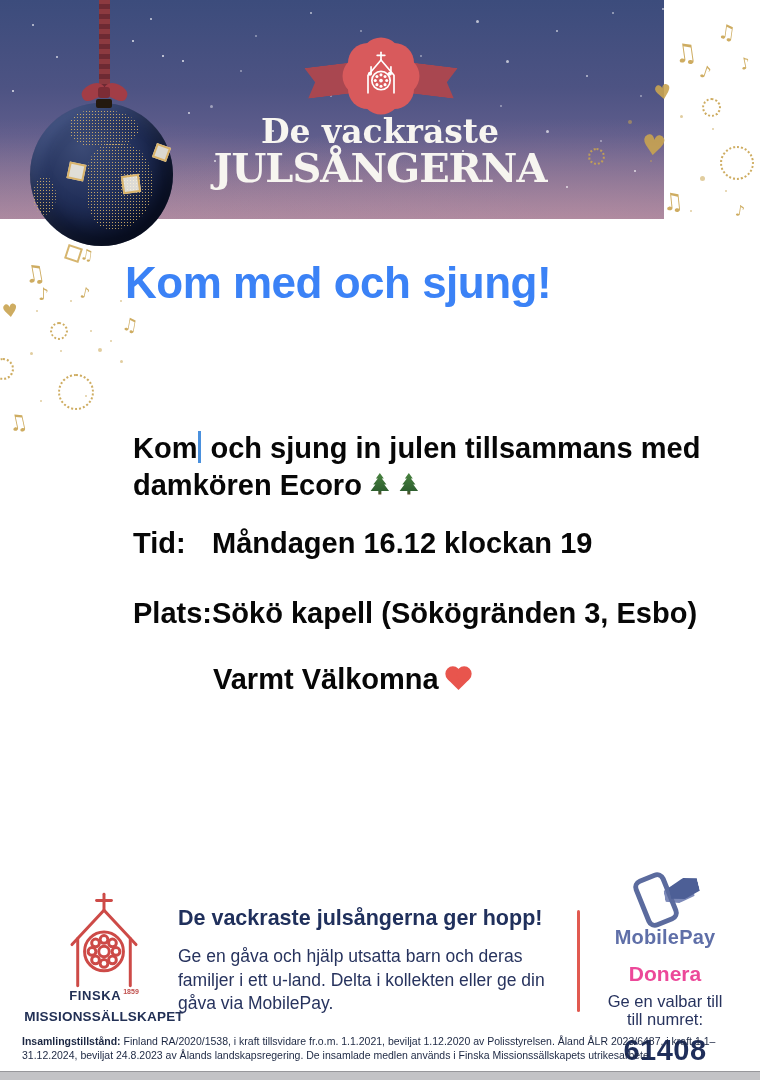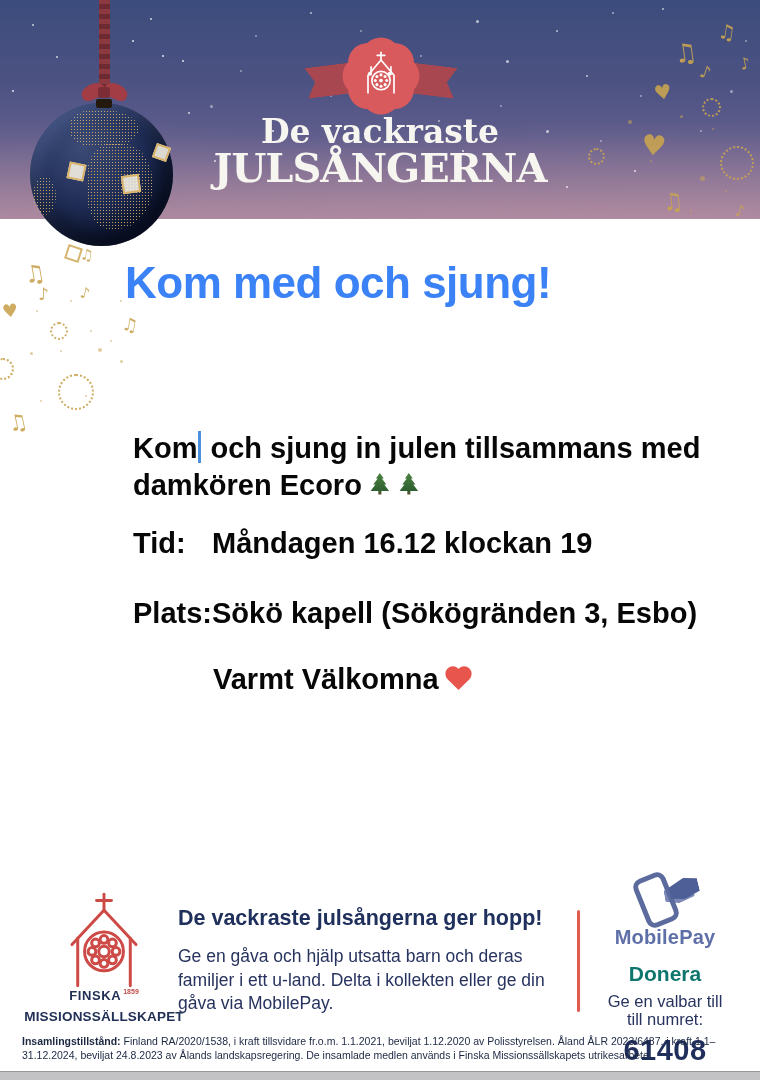--- a/index.html
+++ b/index.html
@@ -1,20 +1,20 @@
 <!DOCTYPE html>
 <html><head>
 <meta charset="utf-8">
 <style>
   html,body{margin:0;padding:0;background:#ffffff;}
   .page{position:relative;width:760px;height:1080px;overflow:hidden;background:#ffffff;
         font-family:"Liberation Sans",sans-serif;}
 
   
-  .hero{position:absolute;left:0;top:0;width:760px;height:219px;
+  .hero{position:absolute;left:0;top:0;width:664px;height:219px;
         background:
           radial-gradient(130% 90% at 88% 108%, rgba(219,152,160,.40), rgba(219,152,160,0) 60%),
           radial-gradient(130% 90% at 6% 108%, rgba(219,152,160,.32), rgba(219,152,160,0) 60%),
           linear-gradient(180deg,#3c4c7c 0%,#4d5383 40%,#5f5d8c 62%,#837497 85%,#9b84a0 100%);}
   .star{position:absolute;background:#fff;border-radius:50%;}
 
   .hero-title1{position:absolute;left:0;top:112px;width:760px;text-align:center;
         font-family:"DejaVu Serif",serif;font-weight:bold;font-size:33px;color:#f7f5f0;}
   .hero-title2{position:absolute;left:0;top:144px;width:760px;text-align:center;
         font-family:"DejaVu Serif",serif;font-weight:bold;font-size:40px;letter-spacing:-1px;color:#f7f5f0;}
@@ -80,21 +80,21 @@
   .hope-body{position:absolute;left:178px;top:945px;width:404px;font-size:17.5px;line-height:23.5px;color:#27335e;}
   .divider{position:absolute;left:577px;top:910px;width:3px;height:102px;background:#e15a50;border-radius:2px;}
   .mp-col{position:absolute;left:596px;top:870px;width:138px;text-align:center;}
   .mp-icon{position:relative;width:138px;height:54px;}
   .mp-phone{position:absolute;left:43px;top:4px;width:24px;height:42px;border:5px solid #5b6b9e;border-radius:9px;transform:rotate(-22deg);}
   .mp-flag-back{position:absolute;left:68px;top:12px;width:30px;height:21px;background:#7c89b8;
         clip-path:polygon(0 30%,55% 0,100% 18%,100% 78%,45% 100%,0 82%);transform:rotate(-10deg);}
   .mp-flag{position:absolute;left:73px;top:8px;width:30px;height:21px;background:#4d5f96;
         clip-path:polygon(0 30%,55% 0,100% 18%,100% 78%,45% 100%,0 82%);transform:rotate(-14deg);}
   .mp-brand{font-size:20px;font-weight:bold;color:#5f6fa8;letter-spacing:.2px;margin-top:2px;}
-  .mp-donera{font-size:21px;font-weight:bold;color:#0f766e;margin-top:13px;}
+  .mp-donera{font-size:21px;font-weight:bold;color:#ec4899;margin-top:13px;}
   .mp-line{font-size:16.5px;color:#27335e;line-height:18px;}
   .mp-line.first{margin-top:6px;}
   .mp-number{font-size:29px;font-weight:bold;color:#1f2e5a;letter-spacing:.5px;margin-top:6px;}
 
   .legal{position:absolute;left:22px;top:1035px;width:702px;font-size:10.5px;line-height:13.5px;color:#1c2742;}
   .legal b{font-weight:bold;}
 
   .bottom-strip{position:absolute;left:0;bottom:0;width:760px;height:8px;background:#c3c3c6;border-top:1px solid #97979b;}
 </style>
 </head>

